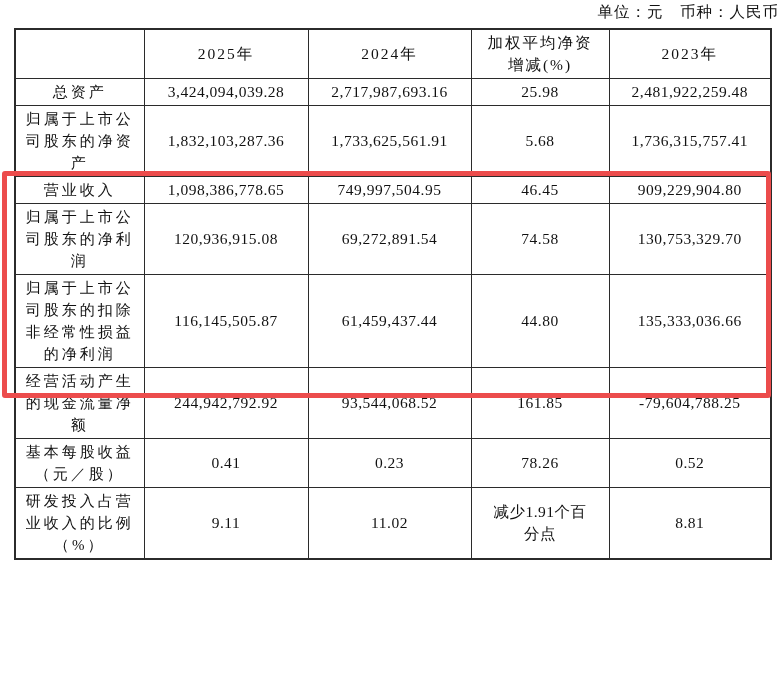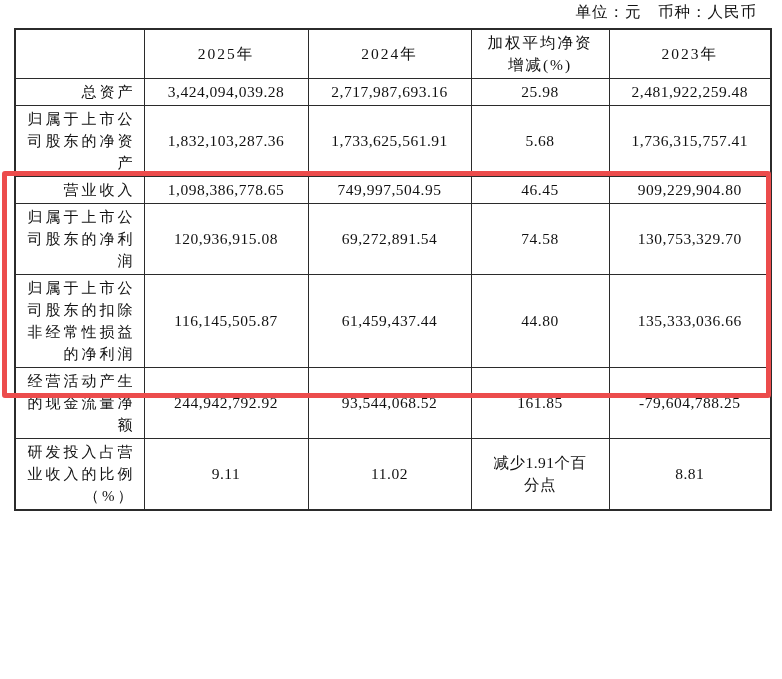--- a/index.html
+++ b/index.html
@@ -6,21 +6,21 @@
   html, body { background: #ffffff; }
   body {
     width: 782px; height: 679px;
     position: relative;
     overflow: hidden;
     font-family: "Liberation Serif", "DejaVu Serif", serif;
     color: #111111;
   }
   .unit-note {
     position: absolute;
-    top: 2px; right: 25px;
+    top: 2px; right: 3px;
     font-size: 15.5px;
     letter-spacing: 1px;
     white-space: pre;
     color: #111111;
   }
   table.fin {
     position: absolute;
     left: 14px; top: 28px;
     width: 756px;
     border-collapse: collapse;
@@ -36,21 +36,21 @@
     overflow: hidden;
   }
   table.fin thead th {
     text-align: center;
     font-size: 15.5px;
     letter-spacing: 2px;
     white-space: pre-line;
     height: 48px;
   }
   td.label {
-    text-align: right;
+    text-align: center;
     font-size: 15px;
     letter-spacing: 3px;
     padding-left: 6px;
     padding-right: 2px;
     white-space: pre-line;
   }
   td.num {
     text-align: center;
     font-size: 15.5px;
     letter-spacing: 0.5px;
@@ -134,20 +134,28 @@
       <tr>
         <td class="label">经营活动产生
 的现金流量净
 额</td>
         <td class="num">244,942,792.92</td>
         <td class="num">93,544,068.52</td>
         <td class="num">161.85</td>
         <td class="num">-79,604,788.25</td>
       </tr>
       <tr>
+        <td class="label">基本每股收益
+（元／股）</td>
+        <td class="num">0.41</td>
+        <td class="num">0.23</td>
+        <td class="num">78.26</td>
+        <td class="num">0.52</td>
+      </tr>
+      <tr>
         <td class="label">研发投入占营
 业收入的比例
 （%）</td>
         <td class="num">9.11</td>
         <td class="num">11.02</td>
         <td class="num">减少1.91个百
 分点</td>
         <td class="num">8.81</td>
       </tr>
     </tbody>

